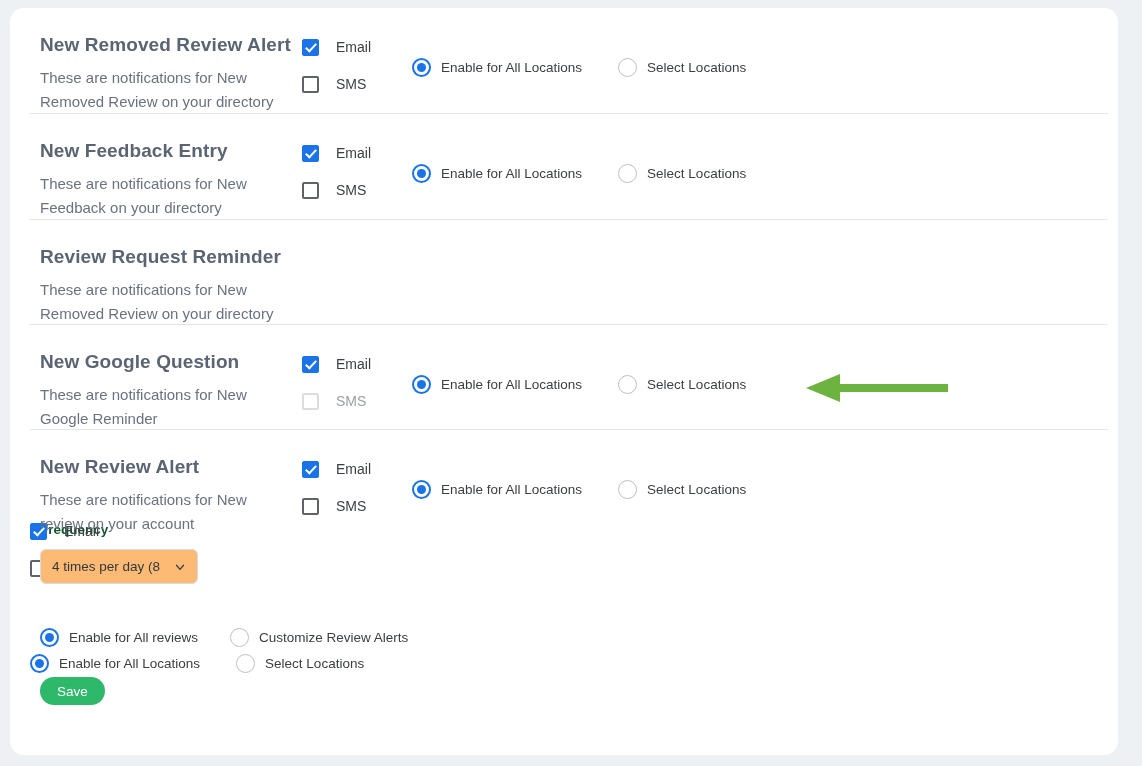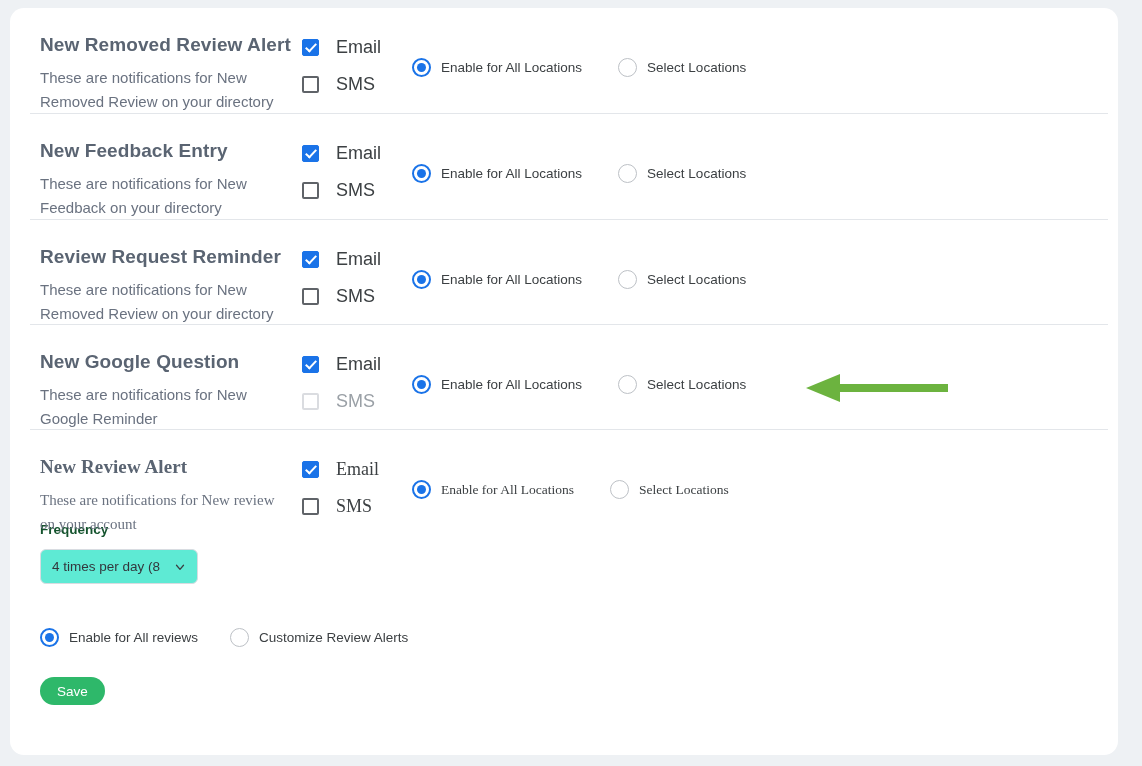--- a/index.html
+++ b/index.html
@@ -48,23 +48,23 @@
     display: flex;
     align-items: flex-start;
     box-sizing: border-box;
     border-bottom: 1px solid #e3e6ea;
     padding: 0;
   }
   .notif-row:last-of-type { border-bottom: none; }
 
   .notif-row.r0 { height: 106px; padding-top: 28px; }
   .notif-row.r1 { height: 106px; padding-top: 28px; }
-  .notif-row.r2 { height: 105px; padding-top: 28px; }
+  .notif-row.r2 { height: 105px; padding-top: 28px; flex-direction: column; }
   .notif-row.r3 { height: 105px; padding-top: 28px; }
-  .notif-row.r4 { height: 90px;  padding-top: 28px; border-bottom: none; font-family: Liberation Serif, serif; }
+  .notif-row.r4 { height: 90px;  padding-top: 28px; border-bottom: none; }
 
   .col-desc {
     width: 272px;
     flex: 0 0 272px;
     padding-left: 10px;
     box-sizing: border-box;
   }
   .notif-title {
     font-size: 19px;
     font-weight: bold;
@@ -120,21 +120,21 @@
   }
   .cbox.unchecked {
     background: #ffffff;
     border: 2px solid #5f6368;
   }
   .cbox.disabled {
     background: #ffffff;
     border: 2px solid #dadce0;
   }
   .check-label {
-    font-size: 18px;
+    font-size: 14px;
     color: #3c4043;
     margin-left: 17px;
     white-space: nowrap;
   }
   .check-label.muted { color: #9aa0a6; }
 
   .col-radios {
     flex: 1 1 auto;
     display: flex;
     align-items: center;
@@ -187,21 +187,21 @@
     font-size: 13.5px;
     font-weight: bold;
     color: #14532d;
     margin: 0 0 12px 0;
   }
   .freq-select {
     width: 158px;
     height: 35px;
     border: 1px solid #d8dce1;
     border-radius: 6px;
-    background: #5eead4;
+    background: #fdba74;
     display: flex;
     align-items: center;
     padding: 0 10px 0 11px;
     box-sizing: border-box;
     position: relative;
   }
   .freq-value {
     font-size: 13.5px;
     color: #33373d;
     white-space: nowrap;

